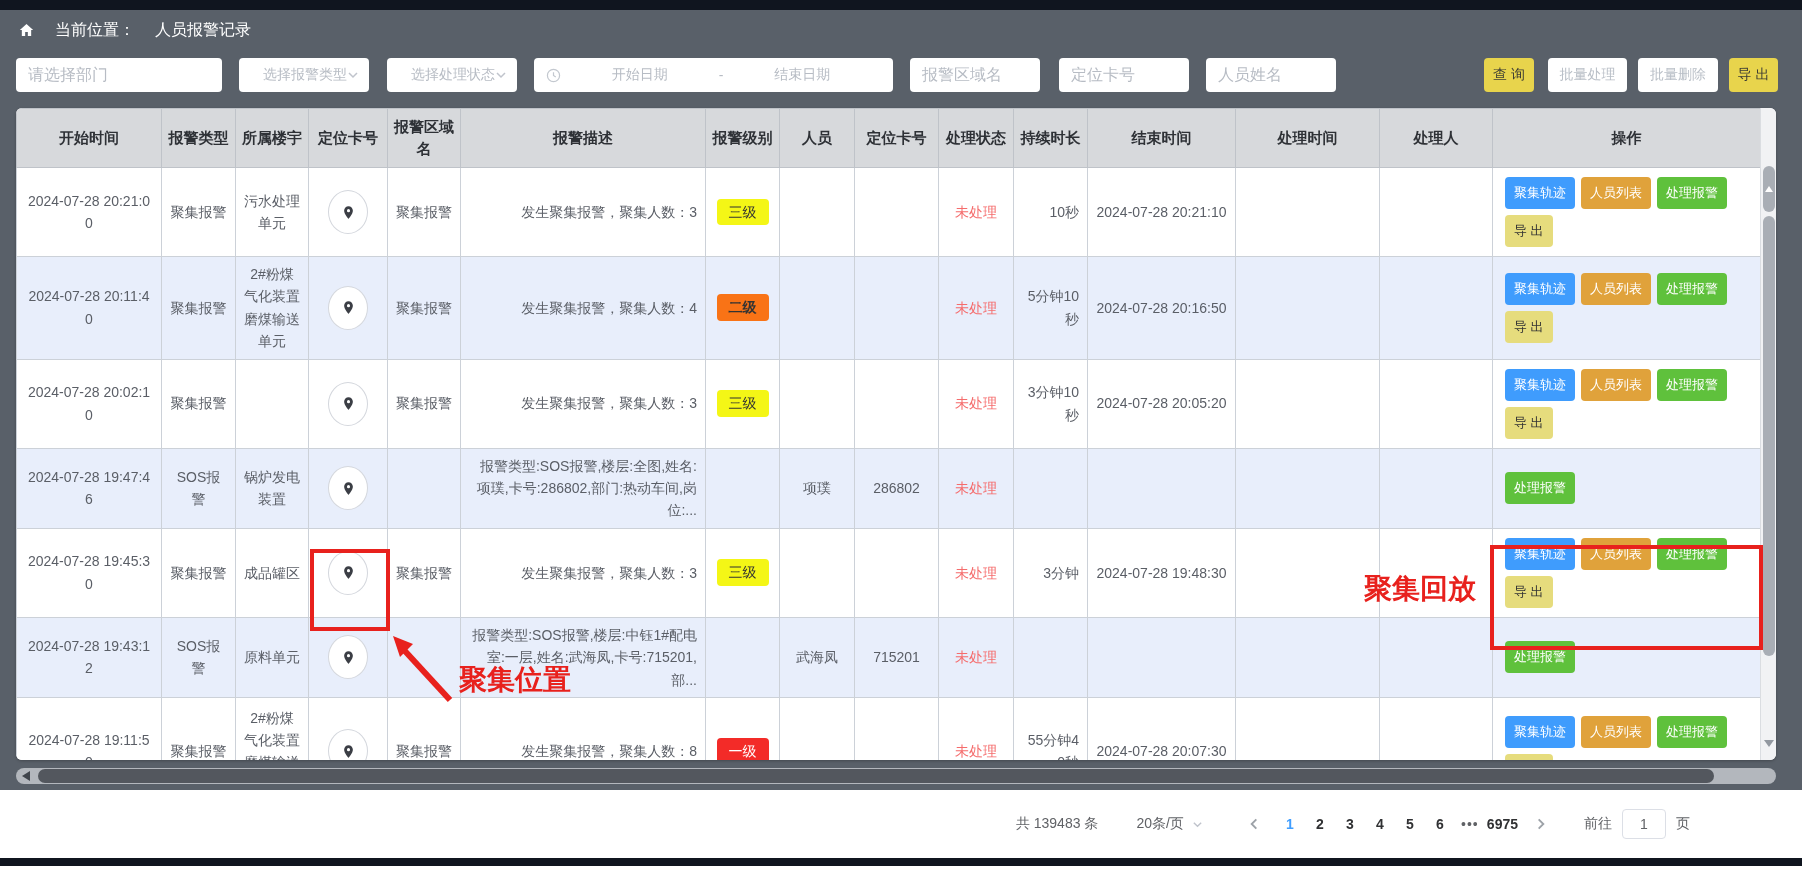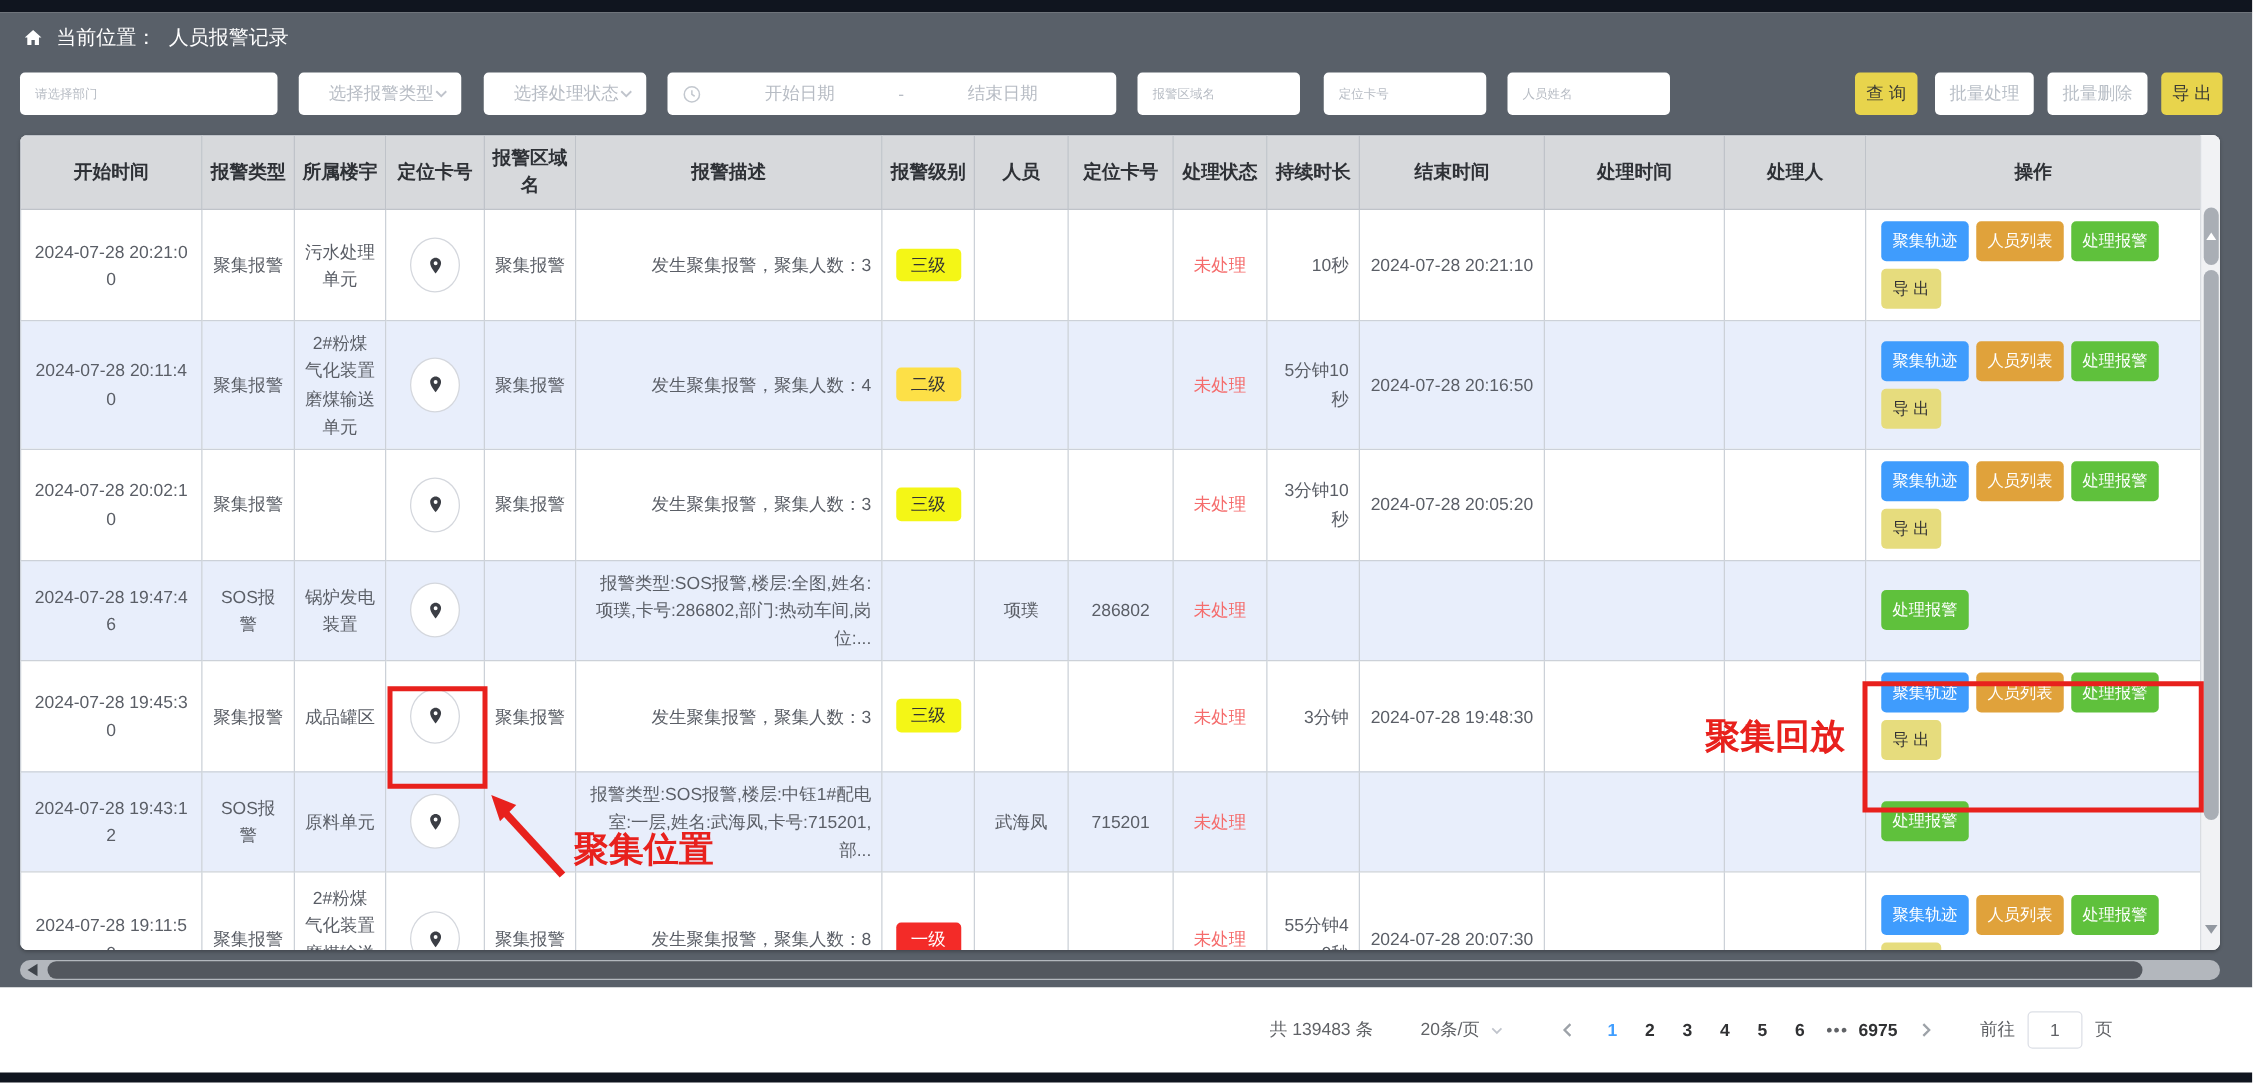--- a/index.html
+++ b/index.html
@@ -2,25 +2,25 @@
 <html><head>
 <meta charset="utf-8">
 <style>
   *{box-sizing:border-box;margin:0;padding:0}
   html,body{background:#fff}
   body{font-family:"Liberation Sans","DejaVu Sans",sans-serif}
   .screen{position:relative;width:1802px;height:871px;overflow:hidden;background:#fff}
   .topstrip{position:absolute;left:0;top:0;width:100%;height:10px;background:#10151f}
   .slate{position:absolute;left:0;top:10px;width:100%;height:780px;background:#596069}
   
-  .breadcrumb{position:absolute;left:18px;top:16px;height:28px;display:flex;align-items:center;gap:10px;color:#fff;font-size:16px}
+  .breadcrumb{position:absolute;left:18px;top:16px;height:28px;display:flex;align-items:center;gap:20px;color:#fff;font-size:16px}
   
   .filterbar{position:absolute;left:16px;top:58px;width:1770px;height:34px}
   .fitem{position:absolute;top:0;height:34px;background:#fff;border-radius:4px;display:flex;align-items:center;font-size:14px;color:#b7bcc4}
-  .fitem input{border:none;outline:none;width:100%;height:100%;background:transparent;border-radius:4px;padding:0 12px;font-size:10px;color:#333;font-family:inherit}
+  .fitem input{border:none;outline:none;width:100%;height:100%;background:transparent;border-radius:4px;padding:0 12px;font-size:16px;color:#333;font-family:inherit}
   .fitem input::placeholder{color:#b7bcc4}
   .fsel{padding:0 10px 0 12px;justify-content:flex-end;cursor:pointer}
   .fdate{padding:0 12px;color:#b7bcc4}
   .fdate .dtxt{flex:1;text-align:center}
   .fbtn{position:absolute;top:0;height:34px;border:none;border-radius:4px;font-size:14px;cursor:pointer;font-family:inherit;white-space:nowrap}
   .fbtn.yellow{background:#e8d44c;color:#3c3c34}
   .fbtn.plain{background:#fff;color:#b9bfc7}
   
   .table-card{position:absolute;left:16px;top:108px;width:1760px;height:652px;background:#fff;border-radius:6px;overflow:hidden;box-shadow:0 1px 3px rgba(0,0,0,.25)}
   table{border-collapse:collapse;table-layout:fixed;width:1744px}
@@ -185,21 +185,21 @@
             <td>2024-07-28 20:11:40</td>
             <td>聚集报警</td>
             <td>2#粉煤气化装置磨煤输送单元</td>
             <td><span class="pin-btn">
                 <svg width="15" height="15" viewBox="0 0 24 24">
                   <path fill="#3b3e45" d="M12 2C8.1 2 5 5.1 5 9c0 5.2 7 13 7 13s7-7.8 7-13c0-3.9-3.1-7-7-7zm0 9.5A2.5 2.5 0 1 1 12 6.5a2.5 2.5 0 0 1 0 5z"></path>
                 </svg>
               </span></td>
             <td>聚集报警</td>
             <td class="left">发生聚集报警，聚集人数：4</td>
-            <td><span class="badge" style="background: #fde047; color: rgb(51, 51, 51);">二级</span></td>
+            <td><span class="badge" style="background: #f97316; color: rgb(51, 51, 51); font-weight: bold;">二级</span></td>
             <td></td>
             <td></td>
             <td><span style="color: rgb(245, 108, 108);">未处理</span></td>
             <td class="left">5分钟10秒</td>
             <td>2024-07-28 20:16:50</td>
             <td></td>
             <td></td>
             <td class="actions"><button class="abtn" style="background: rgb(63, 156, 253); color: rgb(255, 255, 255);">聚集轨迹</button><button class="abtn" style="background: rgb(224, 162, 59); color: rgb(255, 255, 255);">人员列表</button><button class="abtn" style="background: rgb(95, 193, 60); color: rgb(255, 255, 255);">处理报警</button><button class="abtn" style="background: rgb(230, 220, 125); color: rgb(51, 51, 51);">导 出</button></td>
           </tr>
           <tr style="height: 57px; background: rgb(255, 255, 255); padding-left: 36px;">

